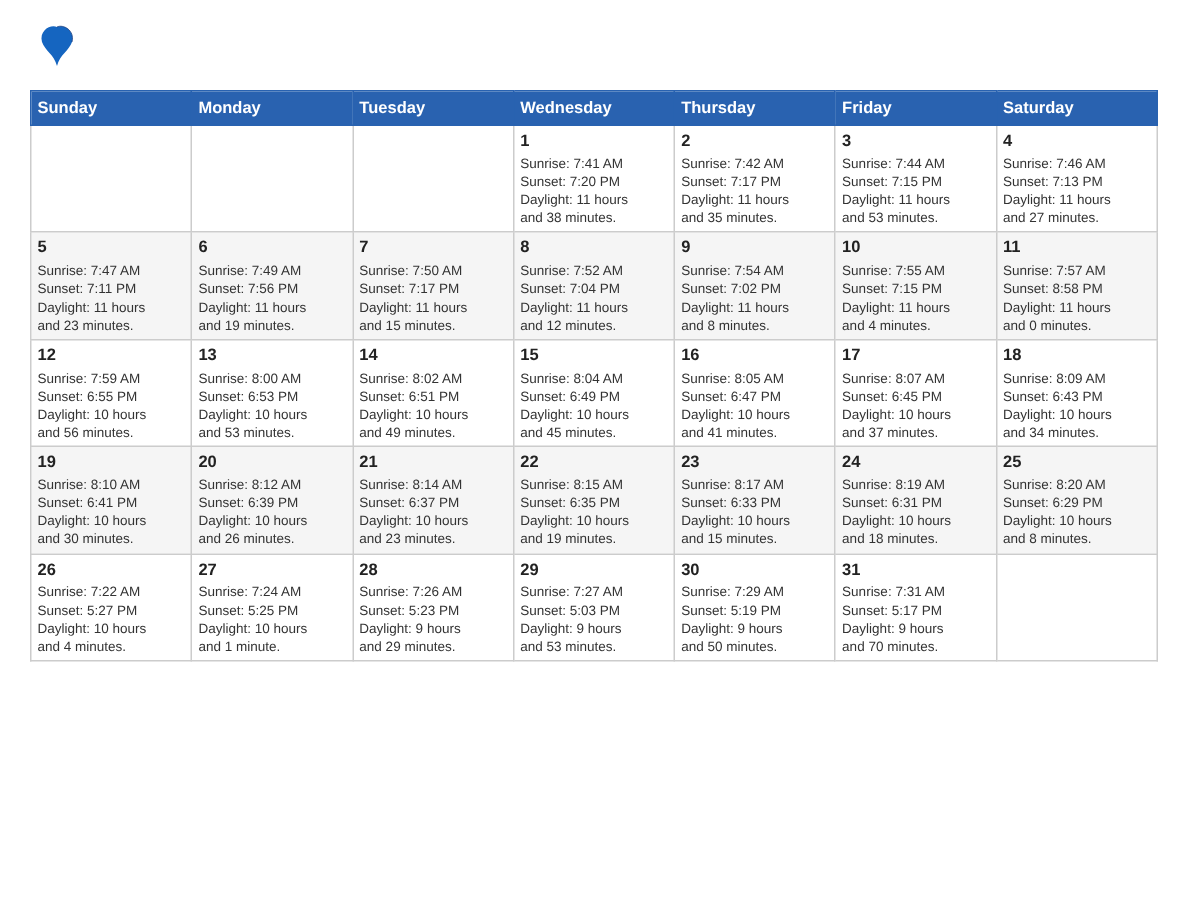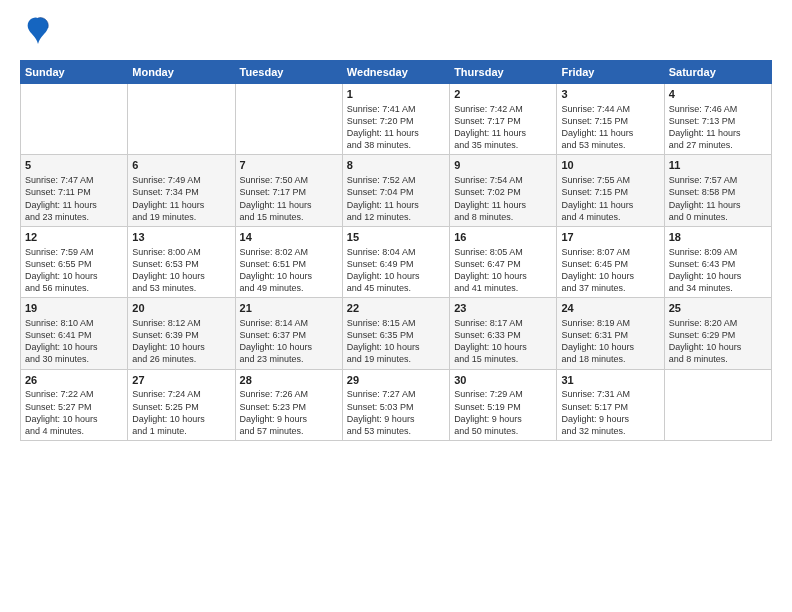--- a/index.html
+++ b/index.html
@@ -169,21 +169,21 @@
           <td>
             <span class="day-number">5</span>
             <div class="day-info">Sunrise: 7:47 AM</div>
             <div class="day-info">Sunset: 7:11 PM</div>
             <div class="day-info">Daylight: 11 hours</div>
             <div class="day-info">and 23 minutes.</div>
           </td>
           <td>
             <span class="day-number">6</span>
             <div class="day-info">Sunrise: 7:49 AM</div>
-            <div class="day-info">Sunset: 7:34 PM</div>
+            <div class="day-info">Sunset: 7:56 PM</div>
             <div class="day-info">Daylight: 11 hours</div>
             <div class="day-info">and 19 minutes.</div>
           </td>
           <td>
             <span class="day-number">7</span>
             <div class="day-info">Sunrise: 7:50 AM</div>
             <div class="day-info">Sunset: 7:17 PM</div>
             <div class="day-info">Daylight: 11 hours</div>
             <div class="day-info">and 15 minutes.</div>
           </td>
@@ -331,40 +331,40 @@
             <div class="day-info">Sunrise: 7:24 AM</div>
             <div class="day-info">Sunset: 5:25 PM</div>
             <div class="day-info">Daylight: 10 hours</div>
             <div class="day-info">and 1 minute.</div>
           </td>
           <td>
             <span class="day-number">28</span>
             <div class="day-info">Sunrise: 7:26 AM</div>
             <div class="day-info">Sunset: 5:23 PM</div>
             <div class="day-info">Daylight: 9 hours</div>
-            <div class="day-info">and 57 minutes.</div>
+            <div class="day-info">and 29 minutes.</div>
           </td>
           <td>
             <span class="day-number">29</span>
             <div class="day-info">Sunrise: 7:27 AM</div>
             <div class="day-info">Sunset: 5:03 PM</div>
             <div class="day-info">Daylight: 9 hours</div>
             <div class="day-info">and 53 minutes.</div>
           </td>
           <td>
             <span class="day-number">30</span>
             <div class="day-info">Sunrise: 7:29 AM</div>
             <div class="day-info">Sunset: 5:19 PM</div>
             <div class="day-info">Daylight: 9 hours</div>
             <div class="day-info">and 50 minutes.</div>
           </td>
           <td>
             <span class="day-number">31</span>
             <div class="day-info">Sunrise: 7:31 AM</div>
             <div class="day-info">Sunset: 5:17 PM</div>
             <div class="day-info">Daylight: 9 hours</div>
-            <div class="day-info">and 32 minutes.</div>
+            <div class="day-info">and 70 minutes.</div>
           </td>
           <td class="empty"></td>
         </tr>
       </tbody>
   </table>
 </div>
 
 </body></html>

